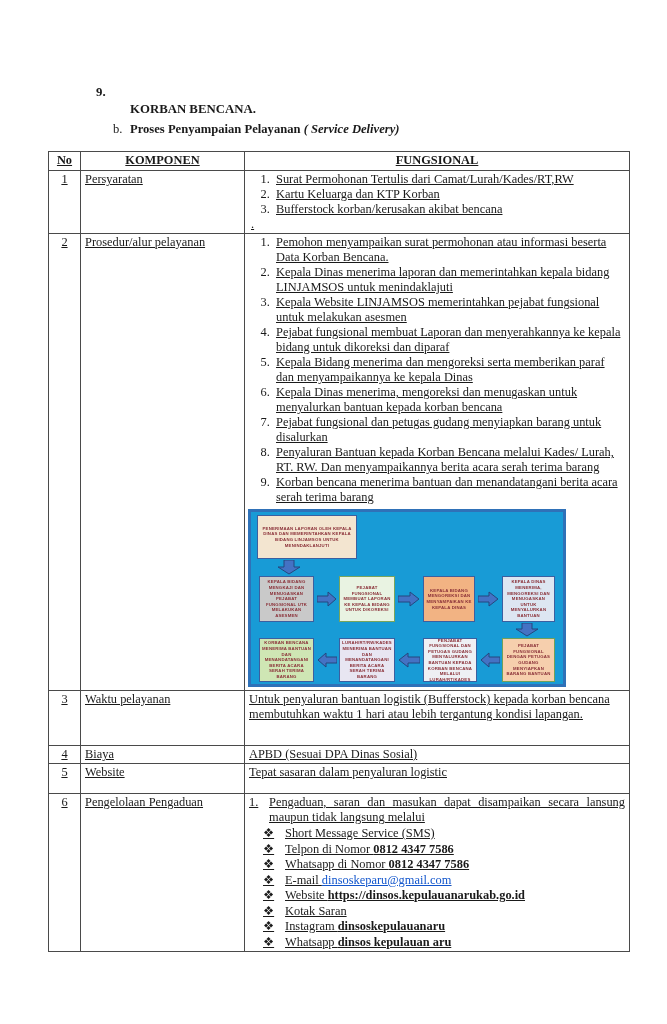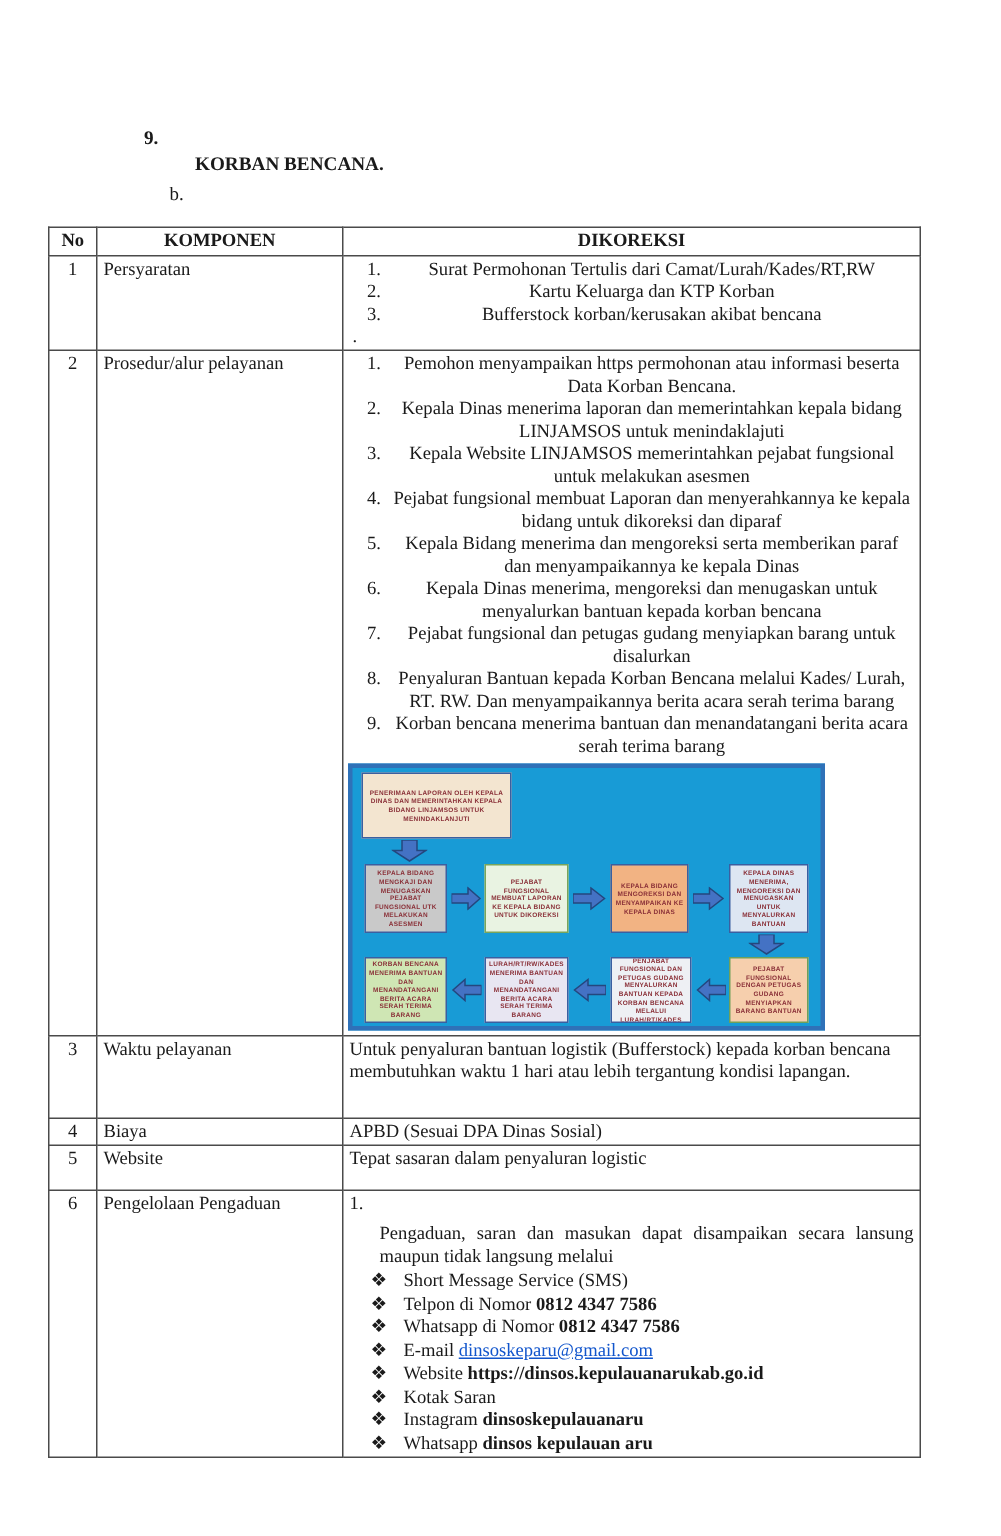--- a/index.html
+++ b/index.html
@@ -10,40 +10,40 @@
     -webkit-font-smoothing:antialiased;
   }
   .title-block{position:absolute;left:96px;top:84px;width:500px;}
   .title-row{display:flex;font-weight:bold;font-size:12.8px;line-height:17px;}
   .title-num{width:34px;flex:none;}
   .sub-row{display:flex;font-weight:bold;font-size:12.6px;line-height:16px;margin-top:3px;margin-left:17px;}
   .sub-num{width:17px;flex:none;font-weight:normal;}
   .sub-italic{font-style:italic;}
 
   table.main{
-    position:absolute;left:32px;top:151px;width:581px;
-    border-collapse:collapse;table-layout:fixed;
+    position:absolute;left:48px;top:151px;width:581px;
+    border-collapse:collapse;table-layout:fixed;text-decoration:underline;
   }
   table.main td,table.main th{
     border:1px solid #4a4a4a;vertical-align:top;
     padding:1px 4px;font-size:12.4px;line-height:15px;
   }
   th.hdr{text-align:center;font-weight:bold;padding:1px 2px;height:16px;}
   td.no-cell{text-align:center;}
   td.ket-cell{padding:1px 6px 1px 6px;}
   ol.num-list{margin:0;padding-left:24px;}
-  ol.num-list li{padding-left:3px;text-align:center;}
+  ol.num-list li{padding-left:3px;}
   .dot-line{padding-left:2px;line-height:15px;}
   .row-produk td{height:27px;}
   .row-waktu td{height:52px;}
 
   
   .intro-line{display:flex;}
   .intro-num{width:20px;flex:none;text-align:left;}
-  .intro-text{flex:1;text-align:justify;margin-top:20px;}
+  .intro-text{flex:1;text-align:justify;}
   ul.bullet-list{list-style:none;margin:1px 0 0 0;padding-left:14px;}
   ul.bullet-list li{display:flex;line-height:15.5px;}
   .glyph{width:22px;flex:none;}
   .b{font-weight:bold;text-align:center;}
   a.email{color:#1155cc;text-decoration:underline;}
 
   
   .flowchart{
     position:relative;width:312px;height:172px;
     margin:4px 0 2px -1px;border:3px solid #2f71b8;background:#189bd6;
@@ -82,55 +82,58 @@
 <div class="title-block">
   <div class="title-row">
     <span class="title-num">9.</span>
     <span>
       <br>
       <span>KORBAN BENCANA.</span>
     </span>
   </div>
   <div class="sub-row">
     <span class="sub-num">b.</span>
+    <span>
+      <span>Proses Penyampaian Pelayanan </span><span class="sub-italic">( Service Delivery)</span>
+    </span>
   </div>
 </div>
 
 <table class="main">
   <colgroup>
       <col style="width:32px">
       <col style="width:164px">
       <col style="width:385px">
     </colgroup>
   <tbody>
       <tr>
     <th class="hdr">No</th>
     <th class="hdr">KOMPONEN</th>
-    <th class="hdr">DIKOREKSI</th>
+    <th class="hdr">FUNGSIONAL</th>
   </tr>
 
   <tr>
     <td class="no-cell">1</td>
     <td>Persyaratan</td>
     <td class="ket-cell">
       <ol class="num-list">
             <li>Surat Permohonan Tertulis dari Camat/Lurah/Kades/RT,RW</li>
             <li>Kartu Keluarga dan KTP Korban</li>
             <li>Bufferstock korban/kerusakan akibat bencana</li>
           </ol>
       <div class="dot-line">.</div>
     </td>
   </tr>
 
   <tr>
     <td class="no-cell">2</td>
     <td>Prosedur/alur pelayanan</td>
     <td class="ket-cell">
       <ol class="num-list">
-            <li>Pemohon menyampaikan https permohonan atau informasi beserta Data Korban Bencana.</li>
+            <li>Pemohon menyampaikan surat permohonan atau informasi beserta Data Korban Bencana.</li>
             <li>Kepala Dinas menerima laporan dan memerintahkan kepala bidang LINJAMSOS untuk menindaklajuti</li>
             <li>Kepala Website LINJAMSOS memerintahkan pejabat fungsional untuk melakukan asesmen</li>
             <li>Pejabat fungsional membuat Laporan dan menyerahkannya ke kepala bidang untuk dikoreksi dan diparaf</li>
             <li>Kepala Bidang menerima dan mengoreksi serta memberikan paraf dan menyampaikannya ke kepala Dinas</li>
             <li>Kepala Dinas menerima, mengoreksi dan menugaskan untuk menyalurkan bantuan kepada korban bencana</li>
             <li>Pejabat fungsional dan petugas gudang menyiapkan barang untuk disalurkan</li>
             <li>Penyaluran Bantuan kepada Korban Bencana melalui Kades/ Lurah, RT. RW. Dan menyampaikannya berita acara serah terima barang</li>
             <li>Korban bencana menerima bantuan dan menandatangani berita acara serah terima barang</li>
           </ol>
 

